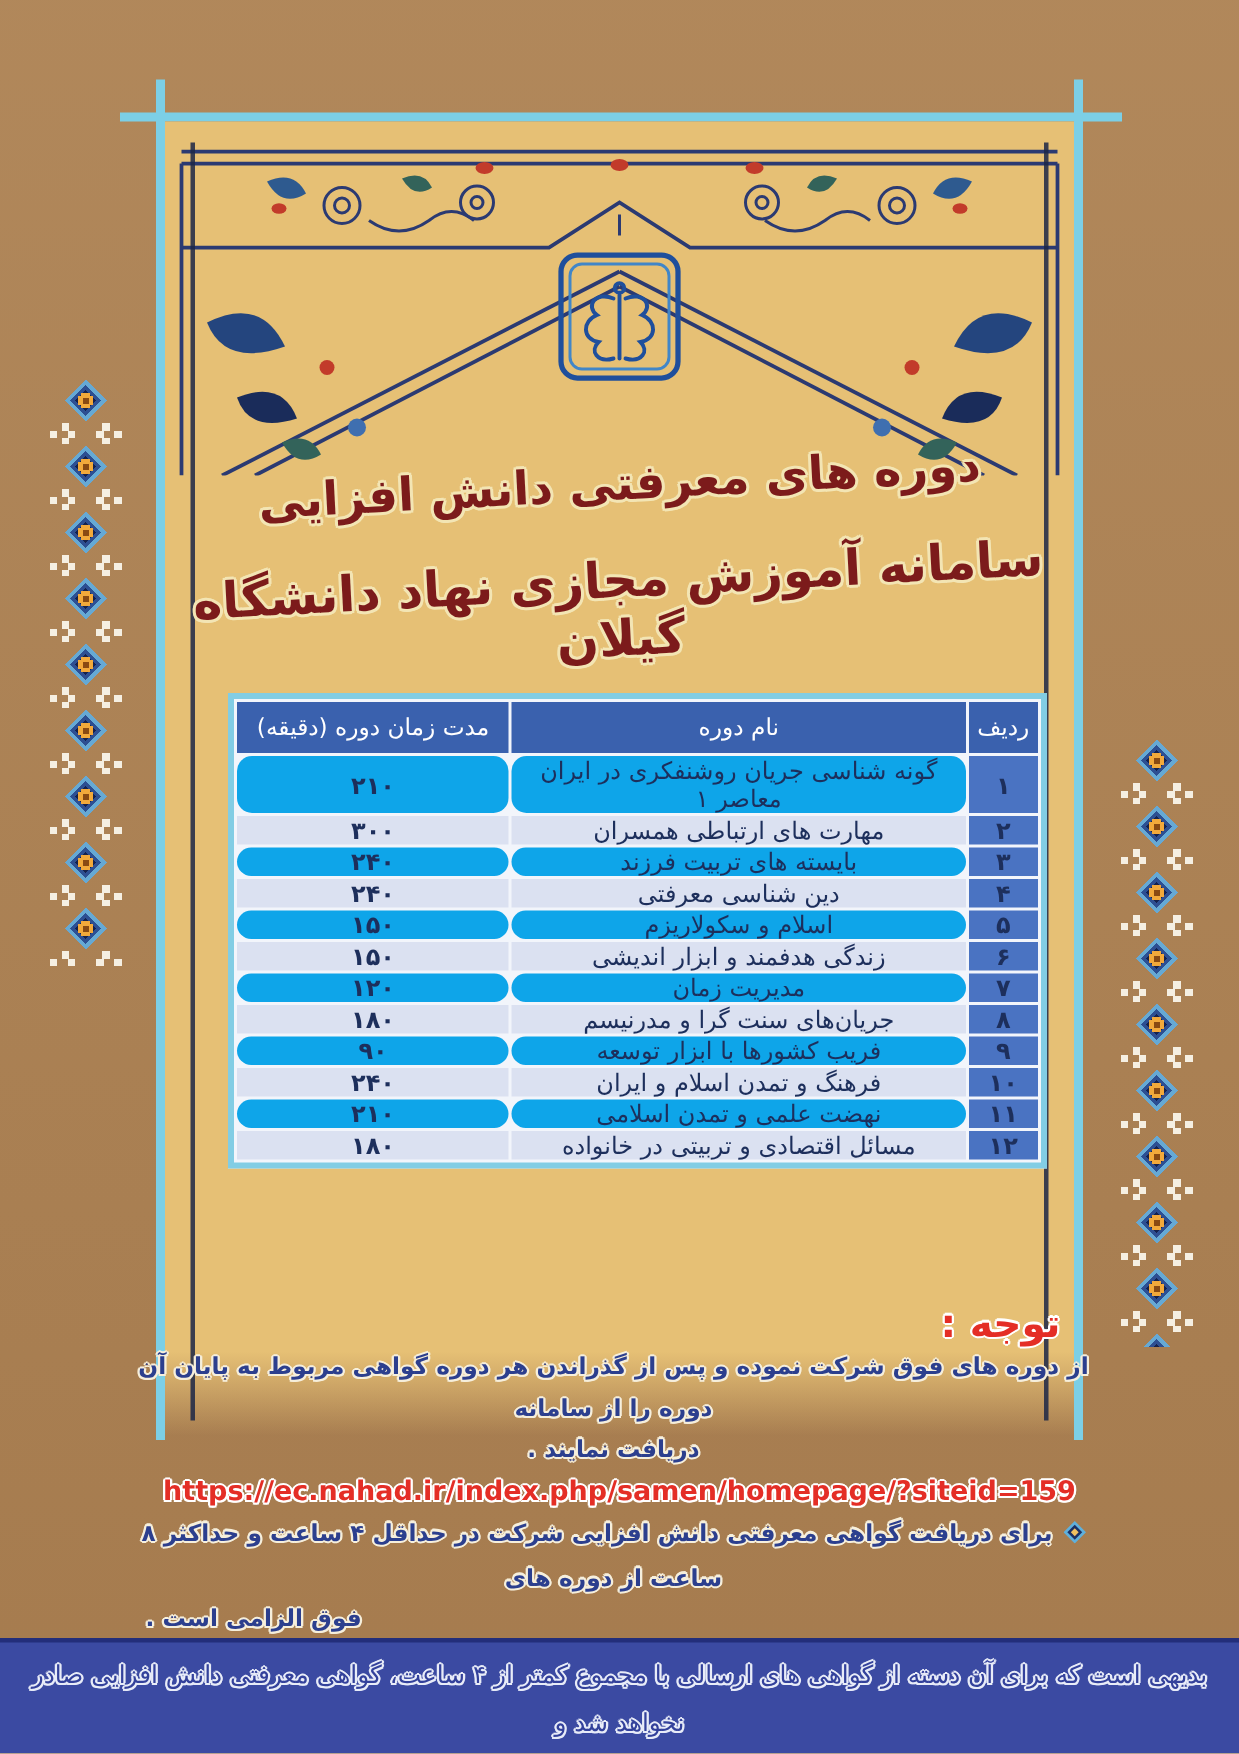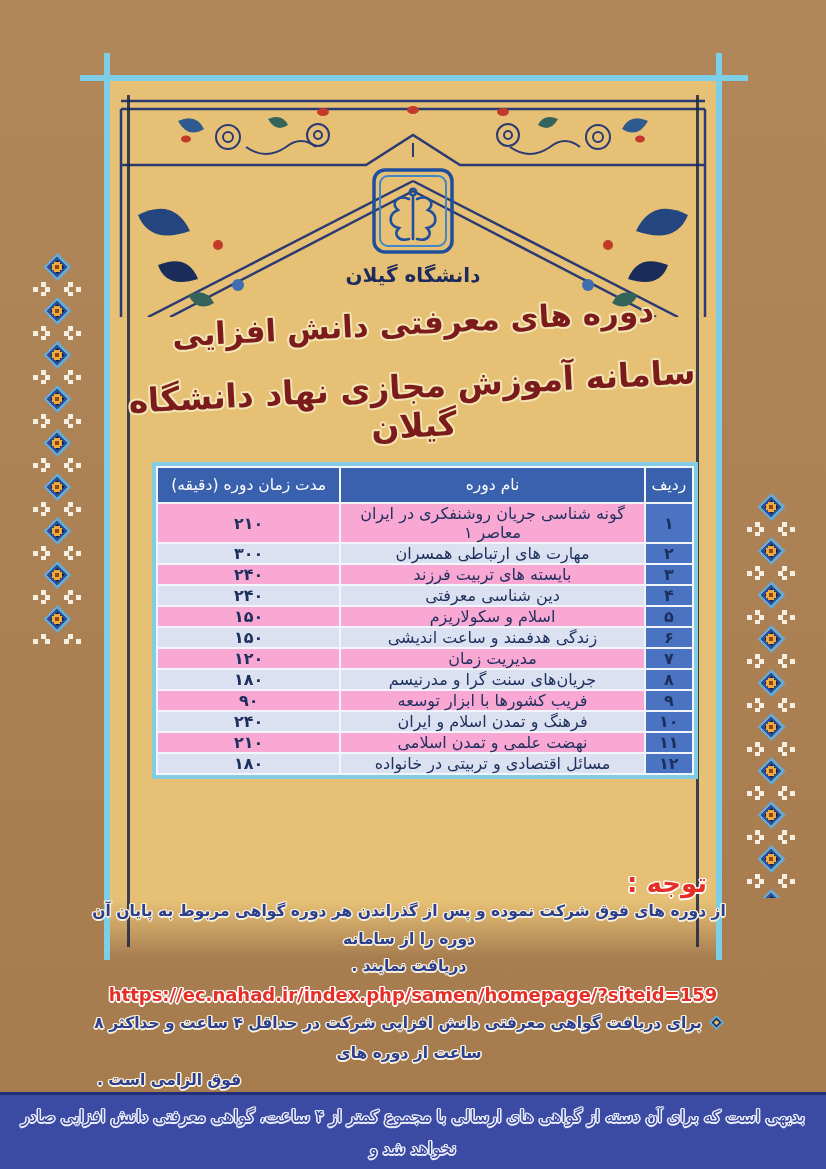--- a/index.html
+++ b/index.html
@@ -28,21 +28,21 @@
                           1.5px 1.5px 0 #f3e5b4,-1.5px -1.5px 0 #f3e5b4,1.5px -1.5px 0 #f3e5b4,-1.5px 1.5px 0 #f3e5b4;}
   .title-1{top:224px;font-size:31px;}
   .title-2{top:286px;font-size:33px;}
 
   
   .table-wrap{position:absolute;left:42px;top:381px;width:538px;border:4px solid #82cde4;background:#f2f5fb;}
   table.courses{width:100%;border-collapse:separate;border-spacing:2px;table-layout:fixed;direction:rtl;}
   table.courses th{background:#3a61ae;color:#fff;font-size:15.5px;font-weight:normal;height:34px;padding:0 4px;}
   table.courses td{height:17px;text-align:center;font-size:16px;color:#1d2f5c;padding:0 6px;}
   td.rownum{background:#4a73c2;color:#fff;font-weight:bold;font-size:15px;}
-  tr.odd td.c{background:#f9a8d4;} tr.even td.c{background:#dbe1f1;}
+  tr.odd td.c{background:#0ea5e9;border-radius:10px;} tr.even td.c{background:#dbe1f1;}
   td.dur{font-weight:600;}
   col.col-row{width:46px;} col.col-name{width:300px;} col.col-dur{width:180px;}
 
   
   .notes{position:absolute;left:85px;top:866px;width:648px;direction:rtl;}
   .halo-blue{color:#2c3f8e;
      text-shadow:1.5px 0 0 #f6efdc,-1.5px 0 0 #f6efdc,0 1.5px 0 #f6efdc,0 -1.5px 0 #f6efdc,
                  1px 1px 0 #f6efdc,-1px -1px 0 #f6efdc,1px -1px 0 #f6efdc,-1px 1px 0 #f6efdc;}
   .halo-red{color:#e42e26;
      text-shadow:1.5px 0 0 #fff,-1.5px 0 0 #fff,0 1.5px 0 #fff,0 -1.5px 0 #fff,
@@ -178,21 +178,20 @@
       <svg width="88" height="90" viewBox="0 0 88 90">
         <rect x="5" y="3" width="78" height="82" rx="11" fill="none" stroke="#1f4f9c" stroke-width="3.5"></rect>
         <rect x="11" y="9" width="66" height="70" rx="8" fill="none" stroke="#4186c8" stroke-width="2"></rect>
         <g fill="none" stroke="#1f4f9c" stroke-width="2.6" stroke-linecap="round">
           <line x1="44" y1="30" x2="44" y2="72"></line>
           <circle cx="44" cy="25" r="3.2"></circle>
           <path d="M40,32 C28,27 21,37 29,43 C19,47 19,59 30,61 C24,67 29,75 40,72"></path>
           <path d="M48,32 C60,27 67,37 59,43 C69,47 69,59 58,61 C64,67 59,75 48,72"></path>
         </g>
       </svg>
-      <div class="logo-caption">دانشگاه گیلان</div>
     </div>
 
     <div class="title-line title-1">دوره های معرفتی دانش افزایی</div>
     <div class="title-line title-2">سامانه آموزش مجازی نهاد دانشگاه گیلان</div>
 
     <div class="table-wrap">
       <table class="courses">
         <colgroup>
             <col class="col-row">
             <col class="col-name">
@@ -224,21 +223,21 @@
               <td class="c">دین شناسی معرفتی</td>
               <td class="c dur">۲۴۰</td>
             </tr>
         <tr class="odd">
               <td class="rownum">۵</td>
               <td class="c">اسلام و سکولاریزم</td>
               <td class="c dur">۱۵۰</td>
             </tr>
         <tr class="even">
               <td class="rownum">۶</td>
-              <td class="c">زندگی هدفمند و ساعت اندیشی</td>
+              <td class="c">زندگی هدفمند و ابزار اندیشی</td>
               <td class="c dur">۱۵۰</td>
             </tr>
         <tr class="odd">
               <td class="rownum">۷</td>
               <td class="c">مدیریت زمان</td>
               <td class="c dur">۱۲۰</td>
             </tr>
         <tr class="even">
               <td class="rownum">۸</td>
               <td class="c">جریان‌های سنت گرا و مدرنیسم</td>

